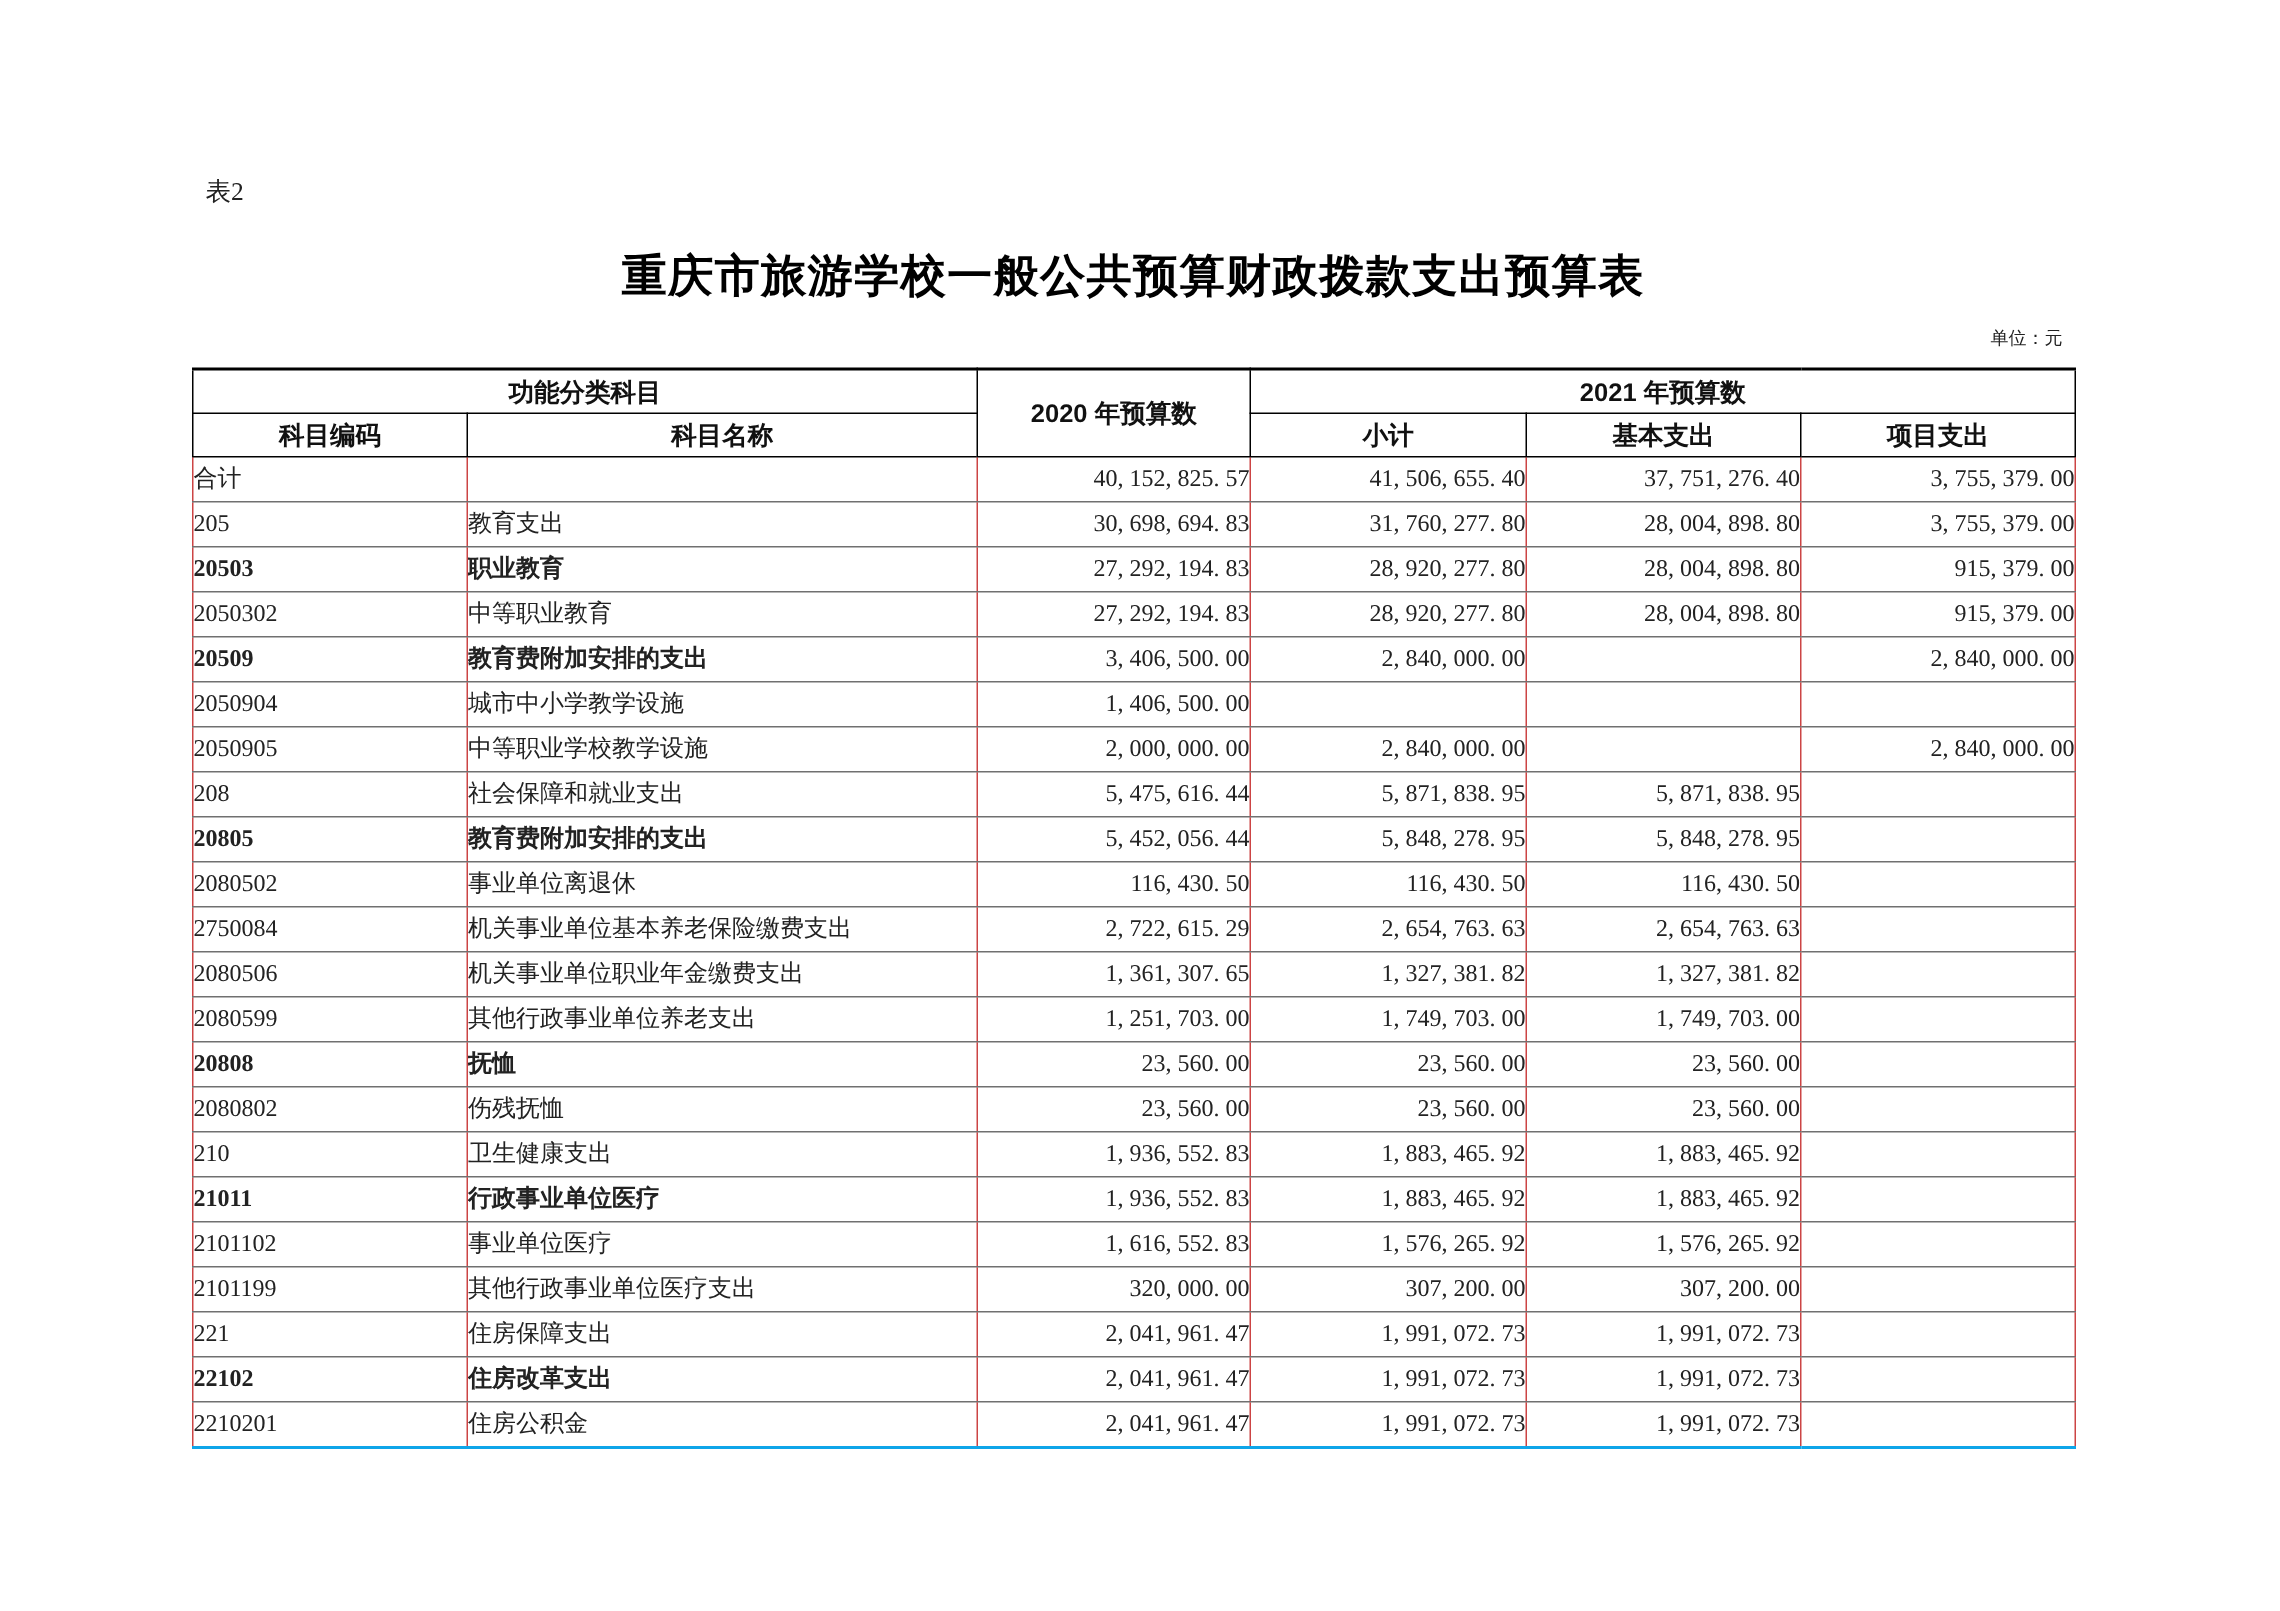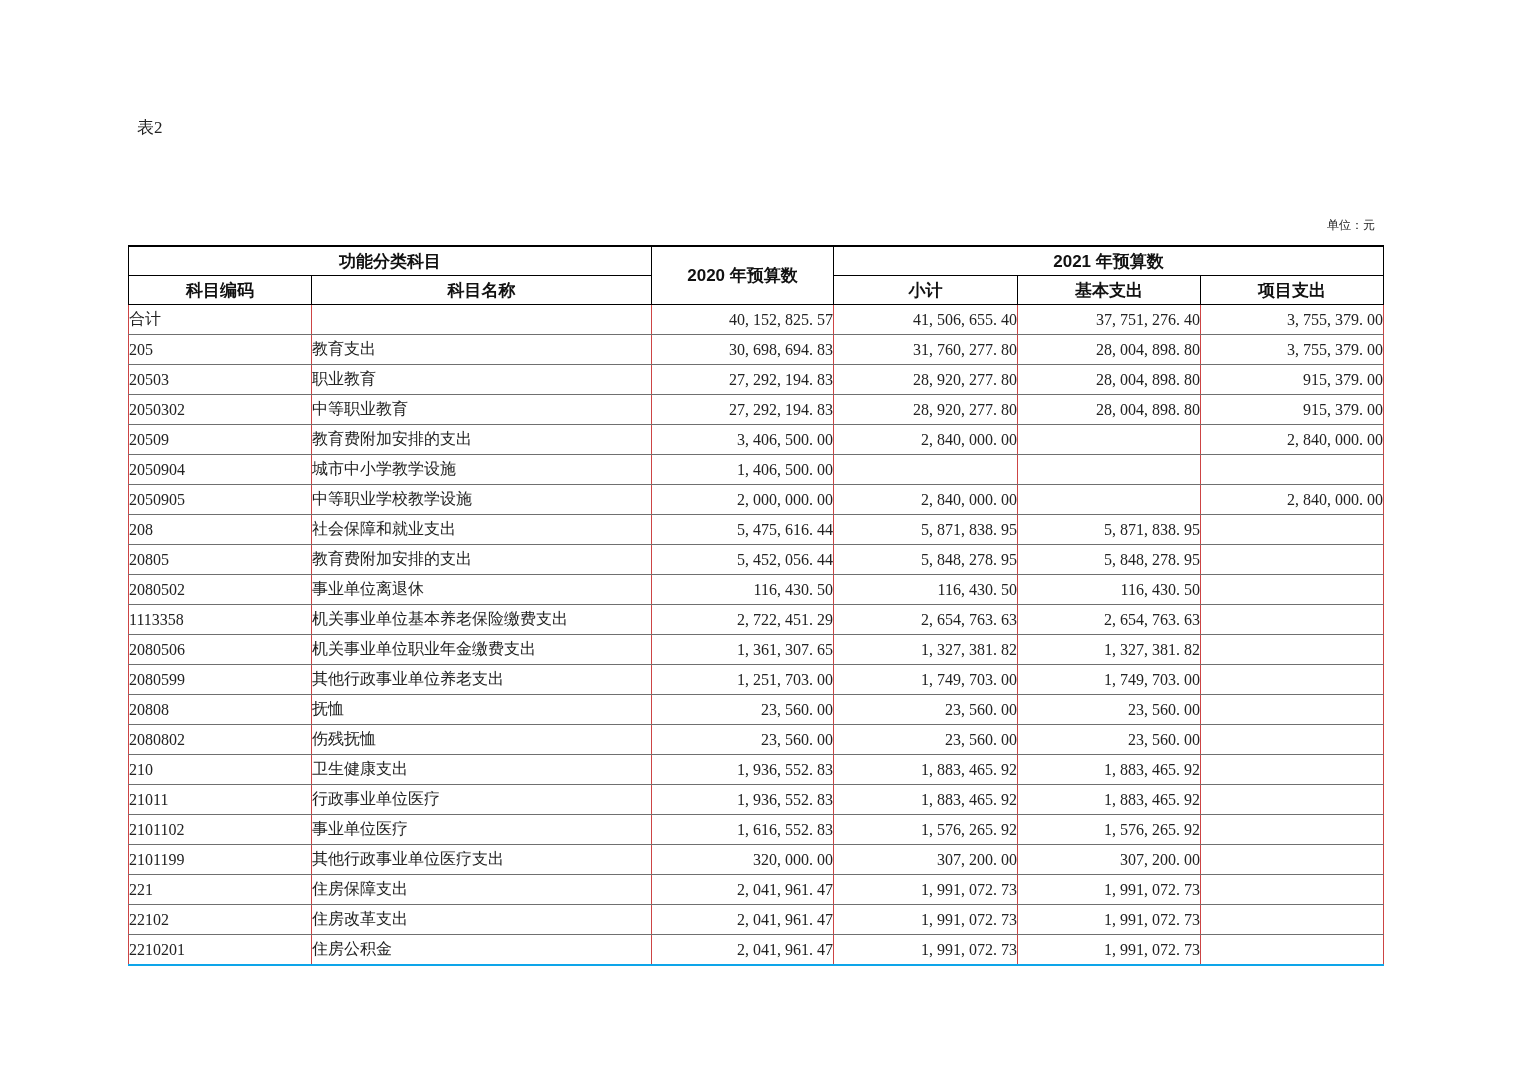--- a/index.html
+++ b/index.html
@@ -57,29 +57,30 @@
     font-size:16px;
     padding:0;
     color:#222;
     overflow:hidden;
     white-space:nowrap;
   }
   table.budget tbody tr:first-child td{border-top:1px solid #000;}
   table.budget tbody tr:last-child td{border-bottom:2px solid #0ea5e9;}
   td.num{text-align:right;padding-right:10px;}
   td.lv0{padding-left:8px;}
-  td.lv1{padding-left:34px;}
+  td.lv1{padding-left:34px;font-weight:bold;}
   td.lv2{padding-left:60px;}
 </style>
 </head>
 <body>
 
 <div class="page">
   <div class="table-label">表2</div>
   <div class="content">
+    <div class="doc-title">重庆市旅游学校一般公共预算财政拨款支出预算表</div>
     <div class="unit-line">单位：元</div>
     <table class="budget">
       <colgroup>
         <col style="width:183px">
         <col style="width:340px">
         <col style="width:182px">
         <col style="width:184px">
         <col style="width:183px">
         <col style="width:183px">
       </colgroup>
@@ -172,23 +173,23 @@
           </tr>
           <tr>
             <td class="lv2">2080502</td>
             <td class="lv2">事业单位离退休</td>
             <td class="num">116, 430. 50</td>
             <td class="num">116, 430. 50</td>
             <td class="num">116, 430. 50</td>
             <td class="num"></td>
           </tr>
           <tr>
-            <td class="lv2">1113358</td>
+            <td class="lv2">2750084</td>
             <td class="lv2">机关事业单位基本养老保险缴费支出</td>
-            <td class="num">2, 722, 451. 29</td>
+            <td class="num">2, 722, 615. 29</td>
             <td class="num">2, 654, 763. 63</td>
             <td class="num">2, 654, 763. 63</td>
             <td class="num"></td>
           </tr>
           <tr>
             <td class="lv2">2080506</td>
             <td class="lv2">机关事业单位职业年金缴费支出</td>
             <td class="num">1, 361, 307. 65</td>
             <td class="num">1, 327, 381. 82</td>
             <td class="num">1, 327, 381. 82</td>

